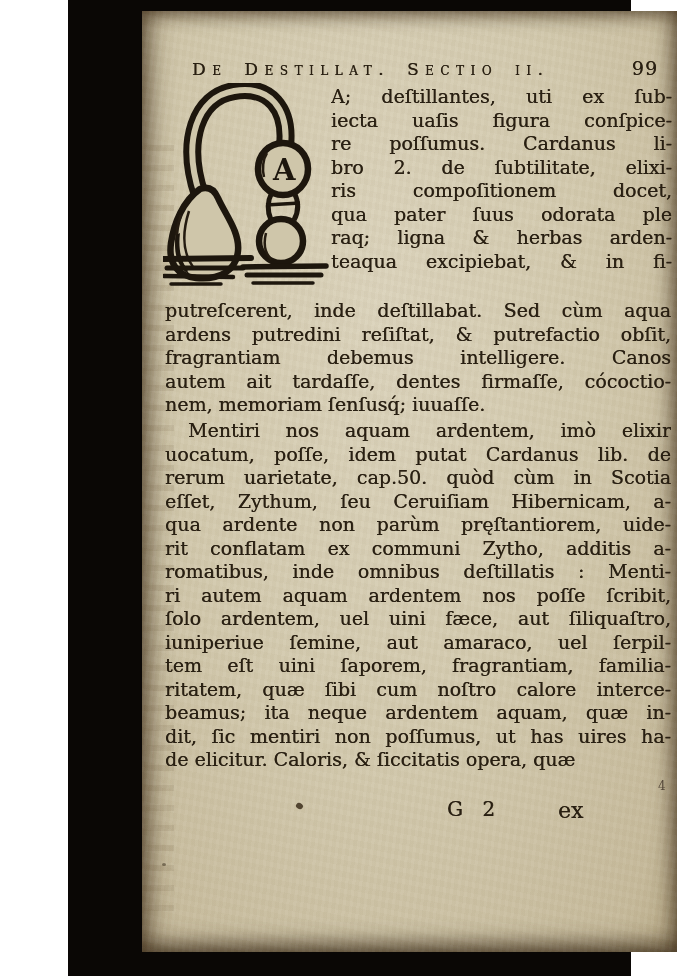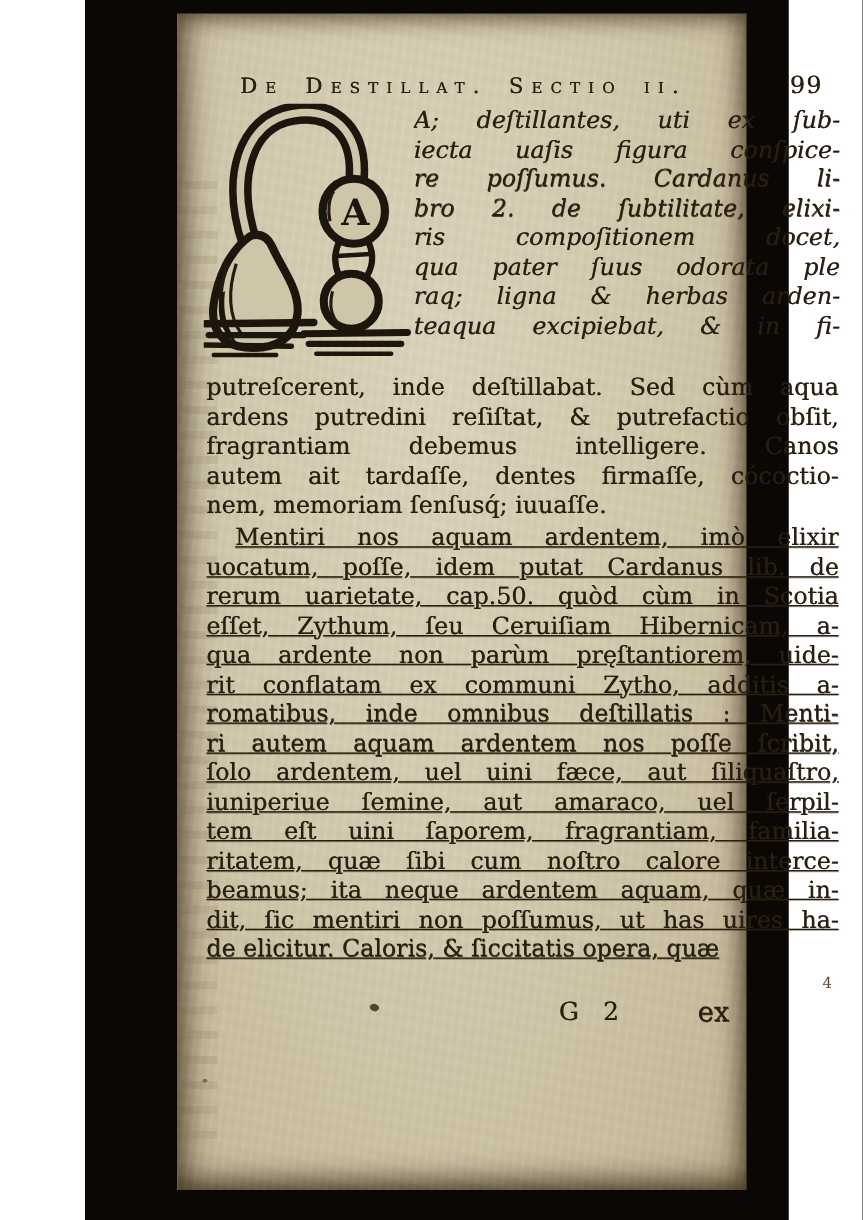--- a/index.html
+++ b/index.html
@@ -6,21 +6,21 @@
   body{
     width:690px;height:976px;position:relative;overflow:hidden;
     background:#ffffff;
     font-family:"DejaVu Serif","Liberation Serif",serif;
   }
   .scan{
     position:absolute;left:68px;top:0;width:563px;height:976px;
     background:#0a0705;
   }
   .paper{
-    position:absolute;left:74px;top:11px;width:455px;height:941px;
+    position:absolute;left:74px;top:11px;width:535px;height:941px;
     background:
       radial-gradient(ellipse at 45% 32%, #dbd3bc 0%, #d2c9ad 50%, #c6ba9b 88%, #b9ab88 100%);
     box-shadow:
       inset 16px 0 24px -8px rgba(58,40,20,.62),
       inset -13px 0 20px -7px rgba(58,40,20,.55),
       inset 0 11px 18px -7px rgba(58,40,20,.55),
       inset 0 -16px 22px -8px rgba(44,30,14,.68);
     color:#281f12;
   }
   .bleed{
@@ -48,23 +48,23 @@
     font-size:19px;letter-spacing:1px;
     text-shadow:.3px .3px .4px rgba(40,28,12,.85);
   }
   .txt{
     font-size:19px;line-height:23.5px;
     text-shadow:.35px .35px .45px rgba(40,28,12,.8);
   }
   .ln{text-align:justify;text-align-last:justify;-moz-text-align-last:justify;overflow:hidden;height:23.5px;}
   .ln-end{text-align:left;text-align-last:left;overflow:hidden;height:23.5px;}
   .indent{text-indent:23px;}
-  .col{position:absolute;left:189px;top:74px;width:341px;font-style:italic;}
+  .col{position:absolute;left:189px;top:74px;width:341px;}
   .bodyblk{position:absolute;left:23px;top:288px;width:506px;}
-  .parablk{position:absolute;left:23px;top:408px;width:506px;text-decoration:underline;}
+  .parablk{position:absolute;left:23px;top:408px;width:506px;}
   .footerline{position:absolute;left:23px;top:786px;width:506px;height:26px;}
   .sig{position:absolute;left:282px;top:0;font-size:20px;word-spacing:13px;
        text-shadow:.35px .35px .45px rgba(40,28,12,.8);text-align:right;}
   .catch{position:absolute;left:393px;top:1px;font-size:22px;
        text-shadow:.35px .35px .45px rgba(40,28,12,.8);}
   .figure{position:absolute;left:21px;top:72px;width:216px;height:214px;}
   .figure svg{width:100%;height:100%;}
   .fig-label{font-family:"DejaVu Serif",serif;font-weight:bold;font-size:29px;fill:#1d160d;}
   .speck1{position:absolute;left:154px;top:792px;width:7px;height:6px;border-radius:60% 40% 55% 45%;
           background:#3c2e1c;transform:rotate(38deg);opacity:.85;}

